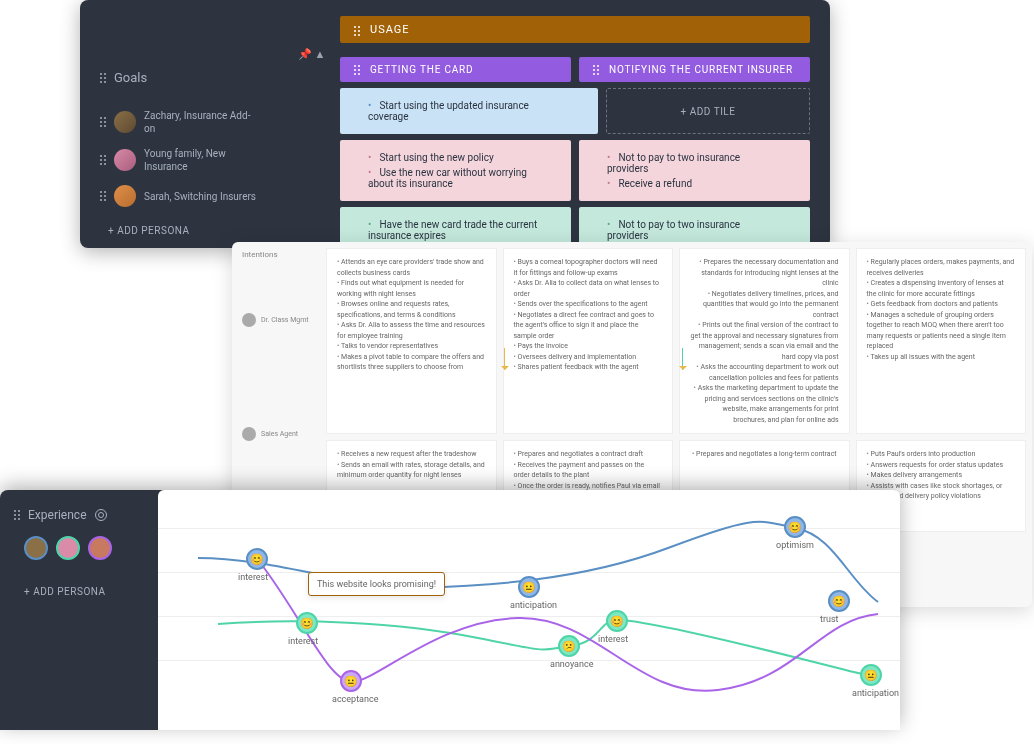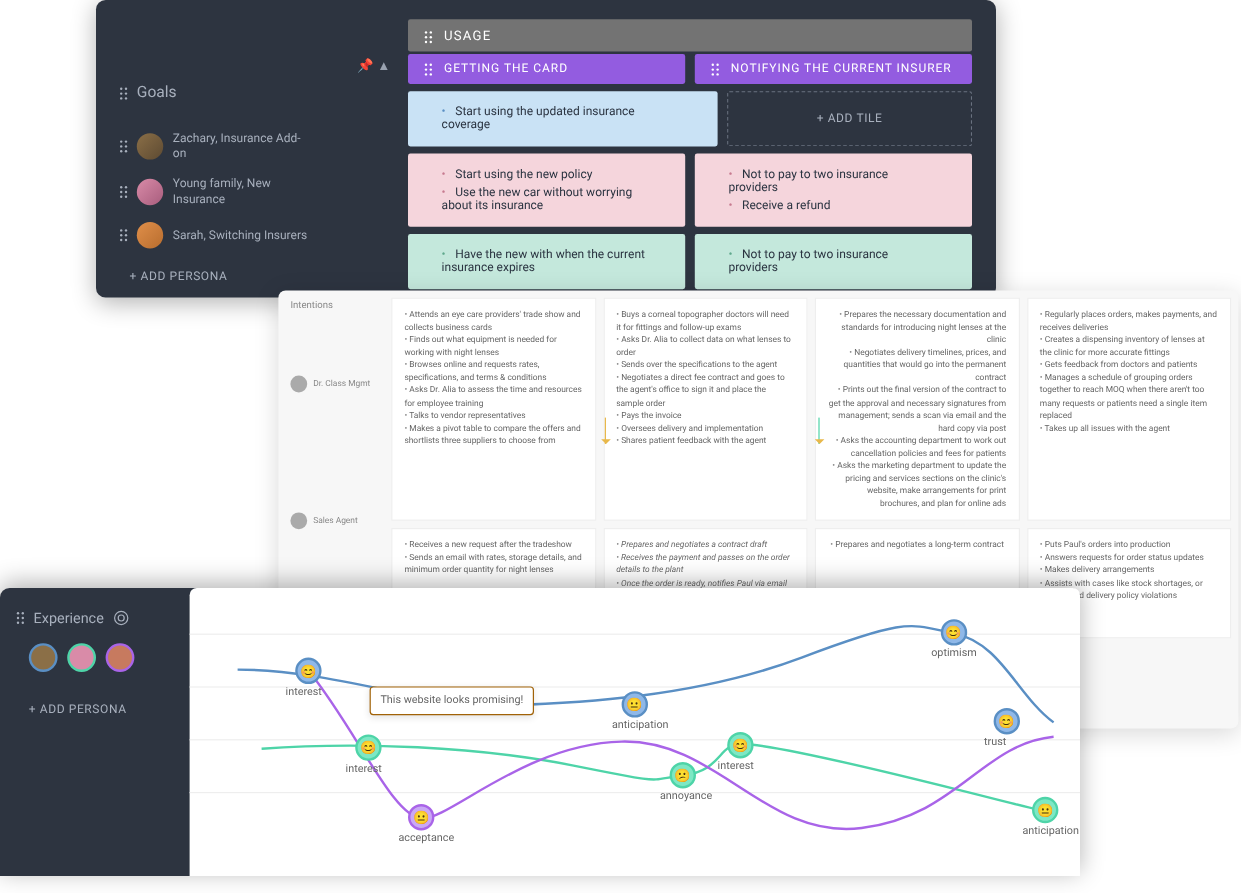--- a/index.html
+++ b/index.html
@@ -12,21 +12,21 @@
 .grip i{width:2px;height:2px;background:currentColor;border-radius:50%;display:block}
 .persona-row{display:flex;align-items:center;gap:8px;padding:6px 0 6px 10px;color:#a8b0bd;font-size:10px}
 .avatar{width:22px;height:22px;border-radius:50%;flex-shrink:0}
 .av1{background:linear-gradient(135deg,#8b6f47,#5d4a32)}
 .av2{background:linear-gradient(135deg,#d98ba8,#a85d7d)}
 .av3{background:linear-gradient(135deg,#e08f4a,#b86d2e)}
 .persona-name{line-height:1.3}
 .add-persona{color:#a8b0bd;font-size:10px;padding:12px 0 0 18px;letter-spacing:0.5px}
 .p1-pin{position:absolute;left:218px;top:48px;color:#9aa2b0;font-size:11px;display:flex;gap:6px}
 .p1-content{position:absolute;left:260px;top:16px;right:20px}
-.header-purple{background:#737373;color:#fff;font-size:11px;letter-spacing:1px;padding:7px 14px;border-radius:2px;display:flex;align-items:flex-end;gap:10px;margin-bottom:2px}
+.header-purple{background:#a16207;color:#fff;font-size:11px;letter-spacing:1px;padding:7px 14px;border-radius:2px;display:flex;align-items:flex-end;gap:10px;margin-bottom:14px}
 .header-row{display:flex;gap:8px;margin-bottom:6px}
 .header-sub{background:#935ce0;color:#fff;font-size:10px;letter-spacing:0.8px;padding:7px 14px;border-radius:2px;display:flex;align-items:center;gap:10px;flex:1}
 .card-row{display:flex;gap:8px;margin-bottom:6px}
 .card{flex:1;padding:10px 28px;font-size:10px;border-radius:2px}
 .card.blue{background:#c9e2f5}
 .card.pink{background:#f5d5dc}
 .card.mint{background:#c4e8dc}
 .card ul{list-style:none}
 .card li{padding:2px 0;color:#2a3340}
 .card li::before{content:"•";color:#5a8fc4;margin-right:8px}
@@ -216,21 +216,21 @@
       <div class="card pink">
           <ul id="r2r">
             <li>Not to pay to two insurance providers</li>
             <li>Receive a refund</li>
           </ul>
         </div>
     </div>
     <div class="card-row">
       <div class="card mint">
           <ul id="r3l">
-            <li>Have the new with when the current insurance expires</li>
+            <li>Have the new card trade the current insurance expires</li>
           </ul>
         </div>
       <div class="card mint">
           <ul id="r3r">
             <li>Not to pay to two insurance providers</li>
           </ul>
         </div>
     </div>
   </div>
 </div>
@@ -290,21 +290,21 @@
           <li>Manages a schedule of grouping orders together to reach MOQ when there aren't too many requests or patients need a single item replaced</li>
           <li>Takes up all issues with the agent</li>
         </ul>
       </div>
       <div class="p2-card" style="min-height: 60px;">
         <ul>
           <li>Receives a new request after the tradeshow</li>
           <li>Sends an email with rates, storage details, and minimum order quantity for night lenses</li>
         </ul>
       </div>
-      <div class="p2-card" style="min-height: 60px; font-style: italic;">
+      <div class="p2-card" style="min-height: 60px;">
         <ul>
           <li>Prepares and negotiates a contract draft</li>
           <li>Receives the payment and passes on the order details to the plant</li>
           <li>Once the order is ready, notifies Paul via email and schedules a delivery with the logistics manager</li>
           <li>Discusses alterations after the sample testing</li>
         </ul>
       </div>
       <div class="p2-card" style="min-height: 60px; text-align: center;">
         <ul>
           <li>Prepares and negotiates a long-term contract</li>

